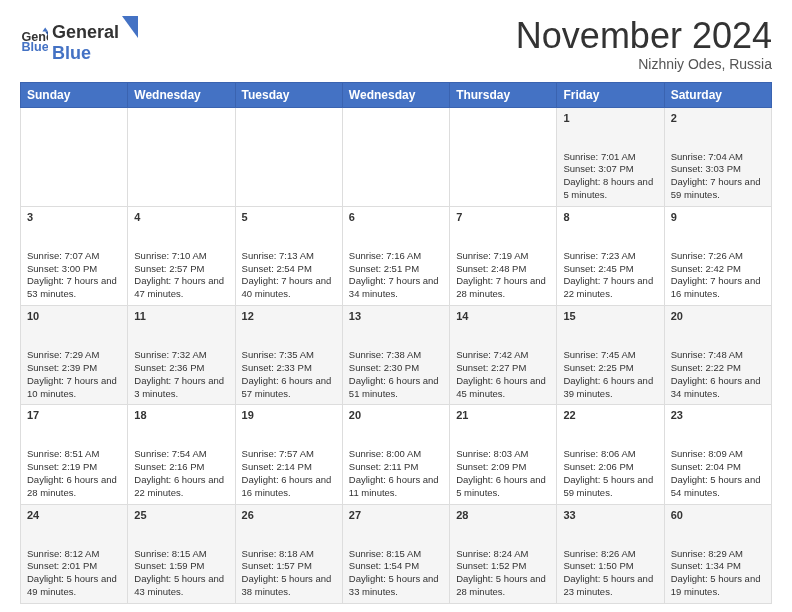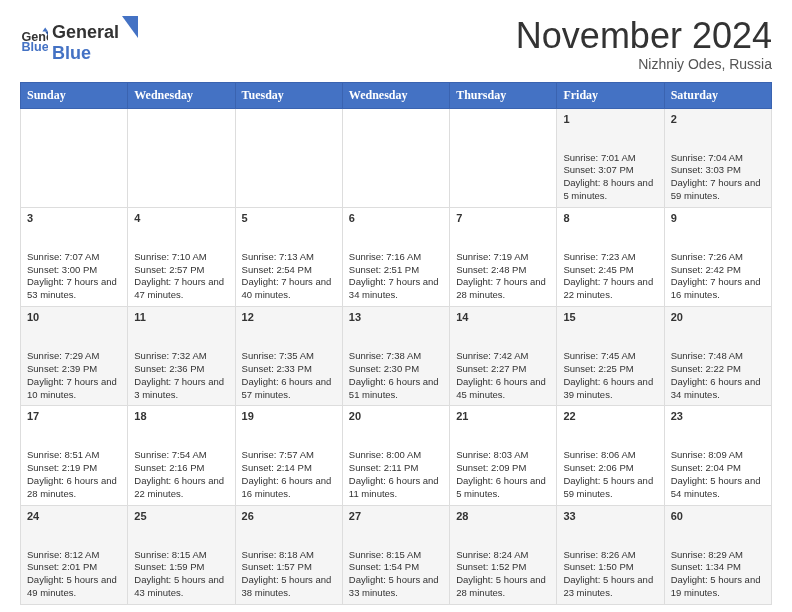--- a/index.html
+++ b/index.html
@@ -62,21 +62,20 @@
     .calendar thead tr {
       background-color: #4472C4;
     }
     .calendar thead th {
       color: #fff;
       font-size: 12px;
       font-weight: bold;
       text-align: left;
       padding: 5px 6px;
       border: 1px solid #3a63b0;
-      font-family: Liberation Serif, serif;
     }
     .calendar tbody tr {
       background: #fff;
     }
     .calendar tbody tr:nth-child(odd) {
       background: #f5f5f5;
     }
     .calendar tbody td {
       vertical-align: top;
       padding: 4px 6px;

